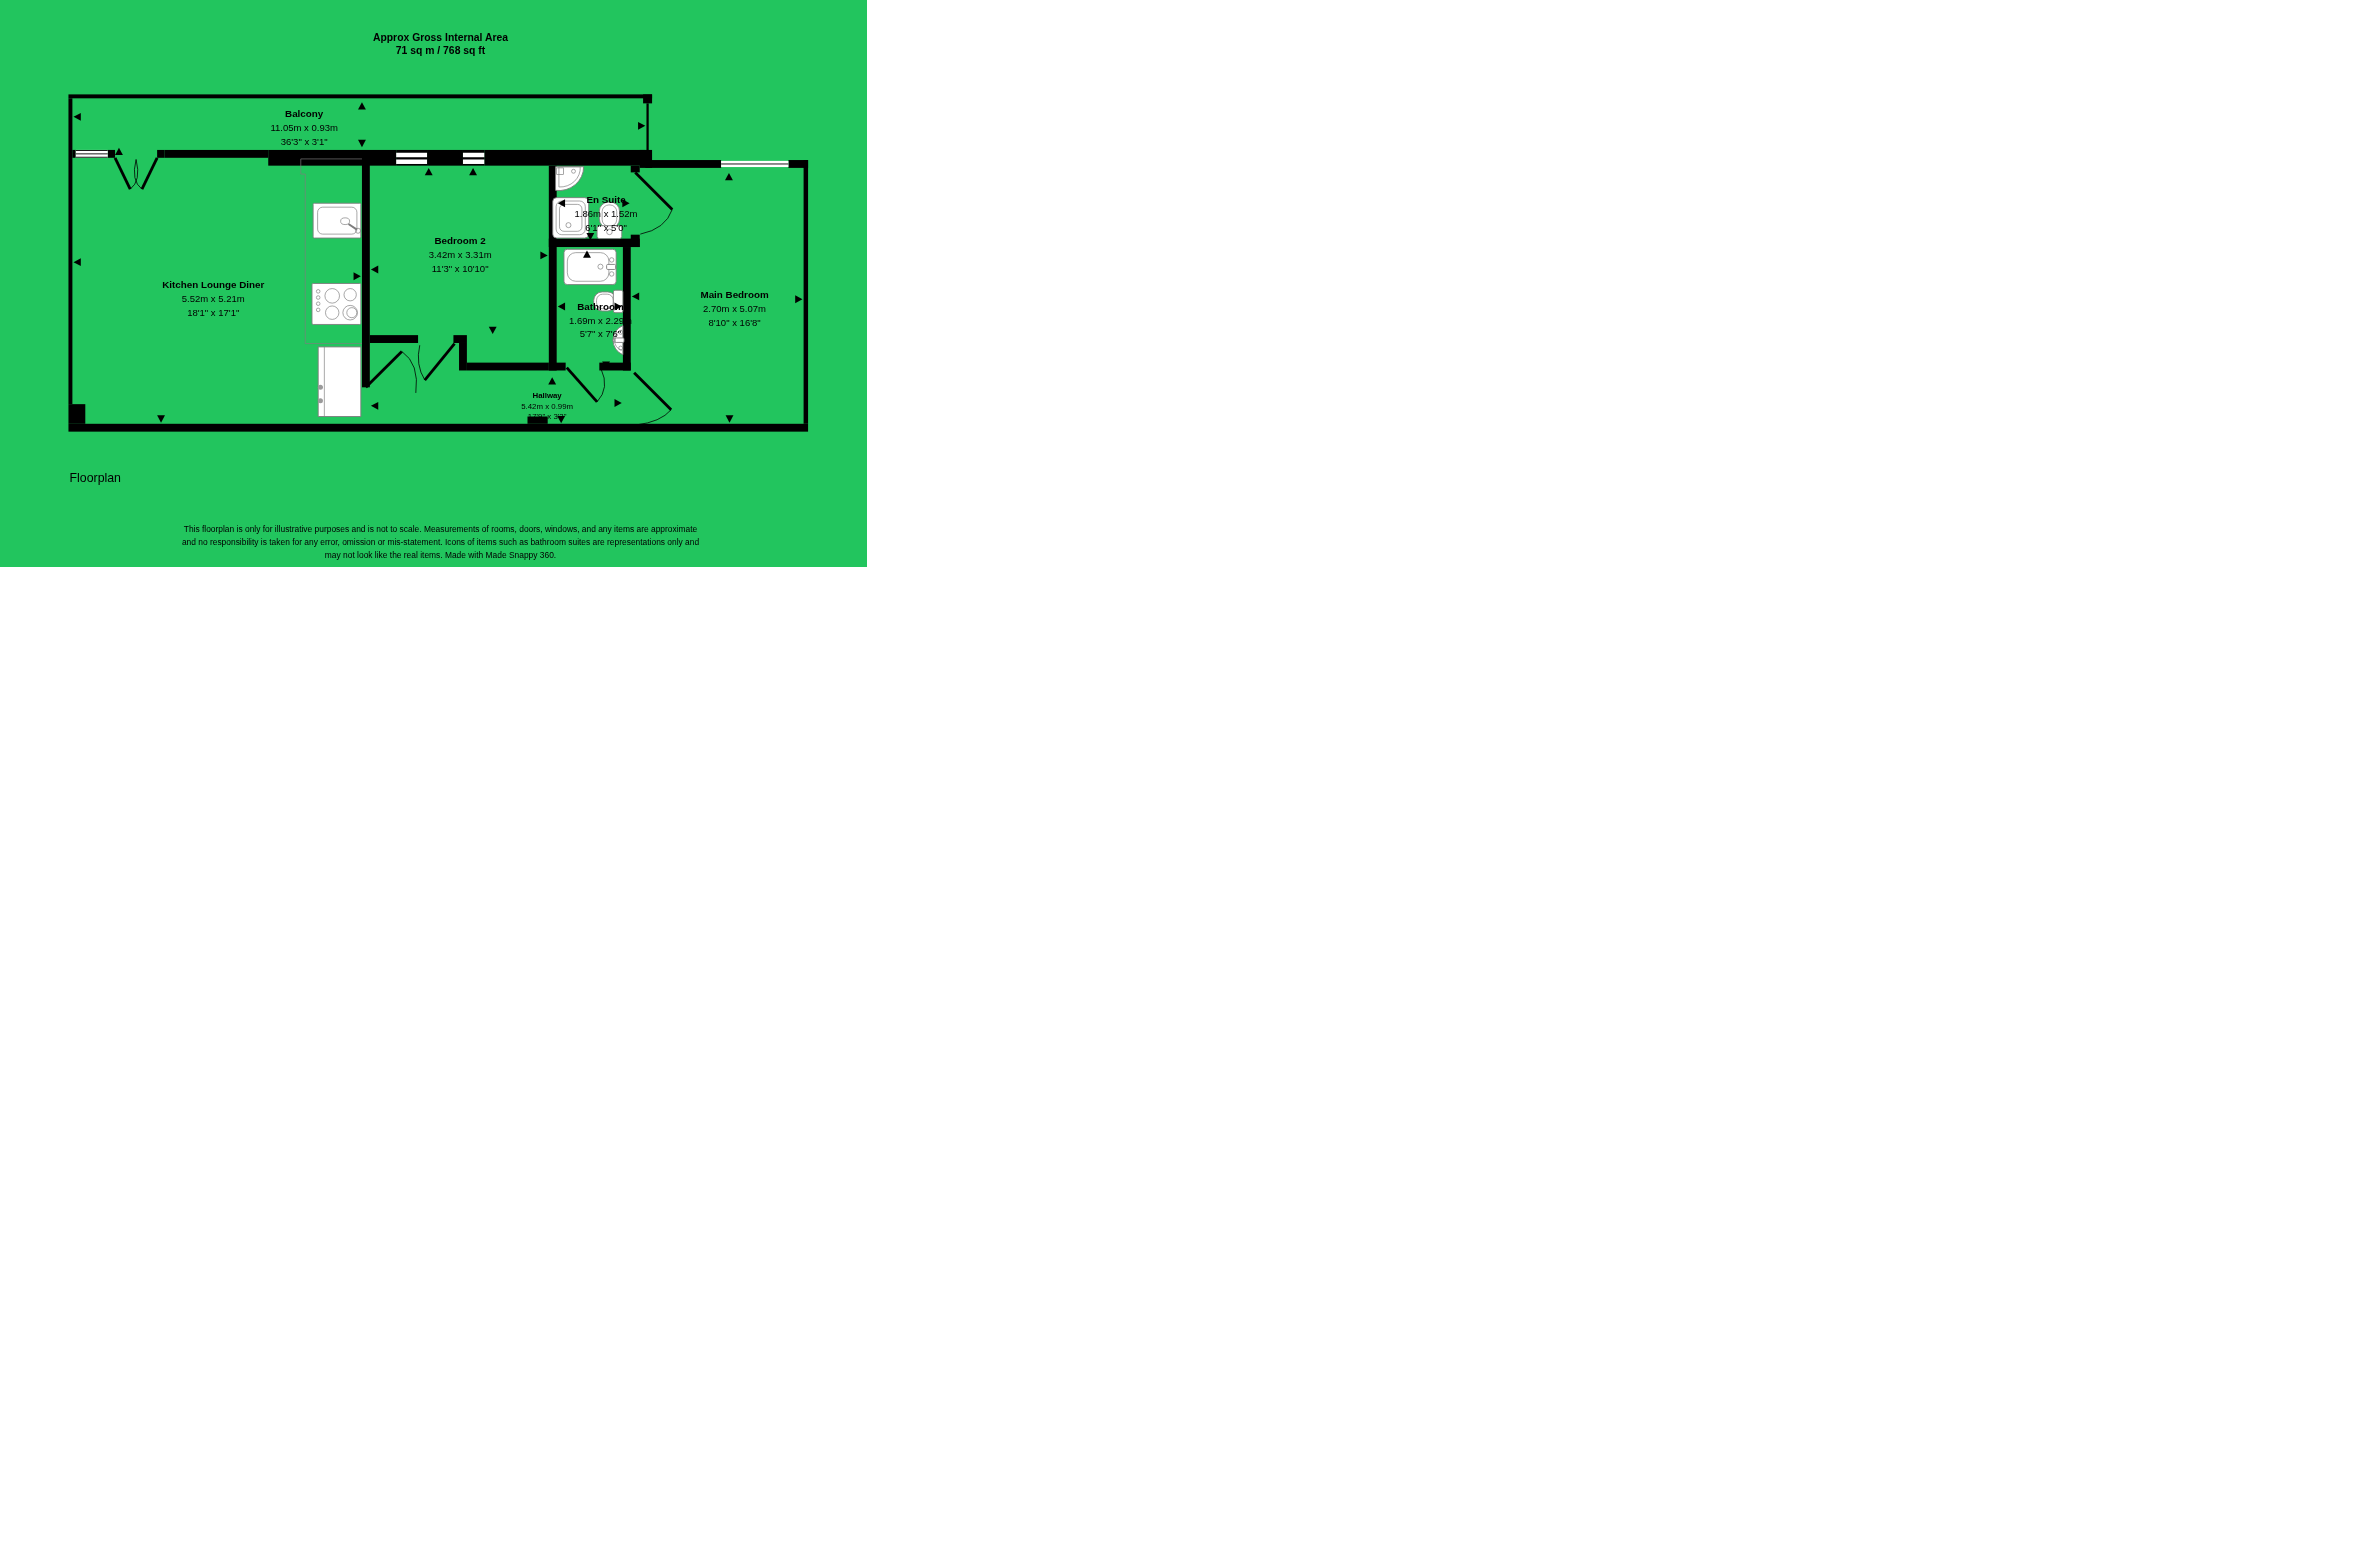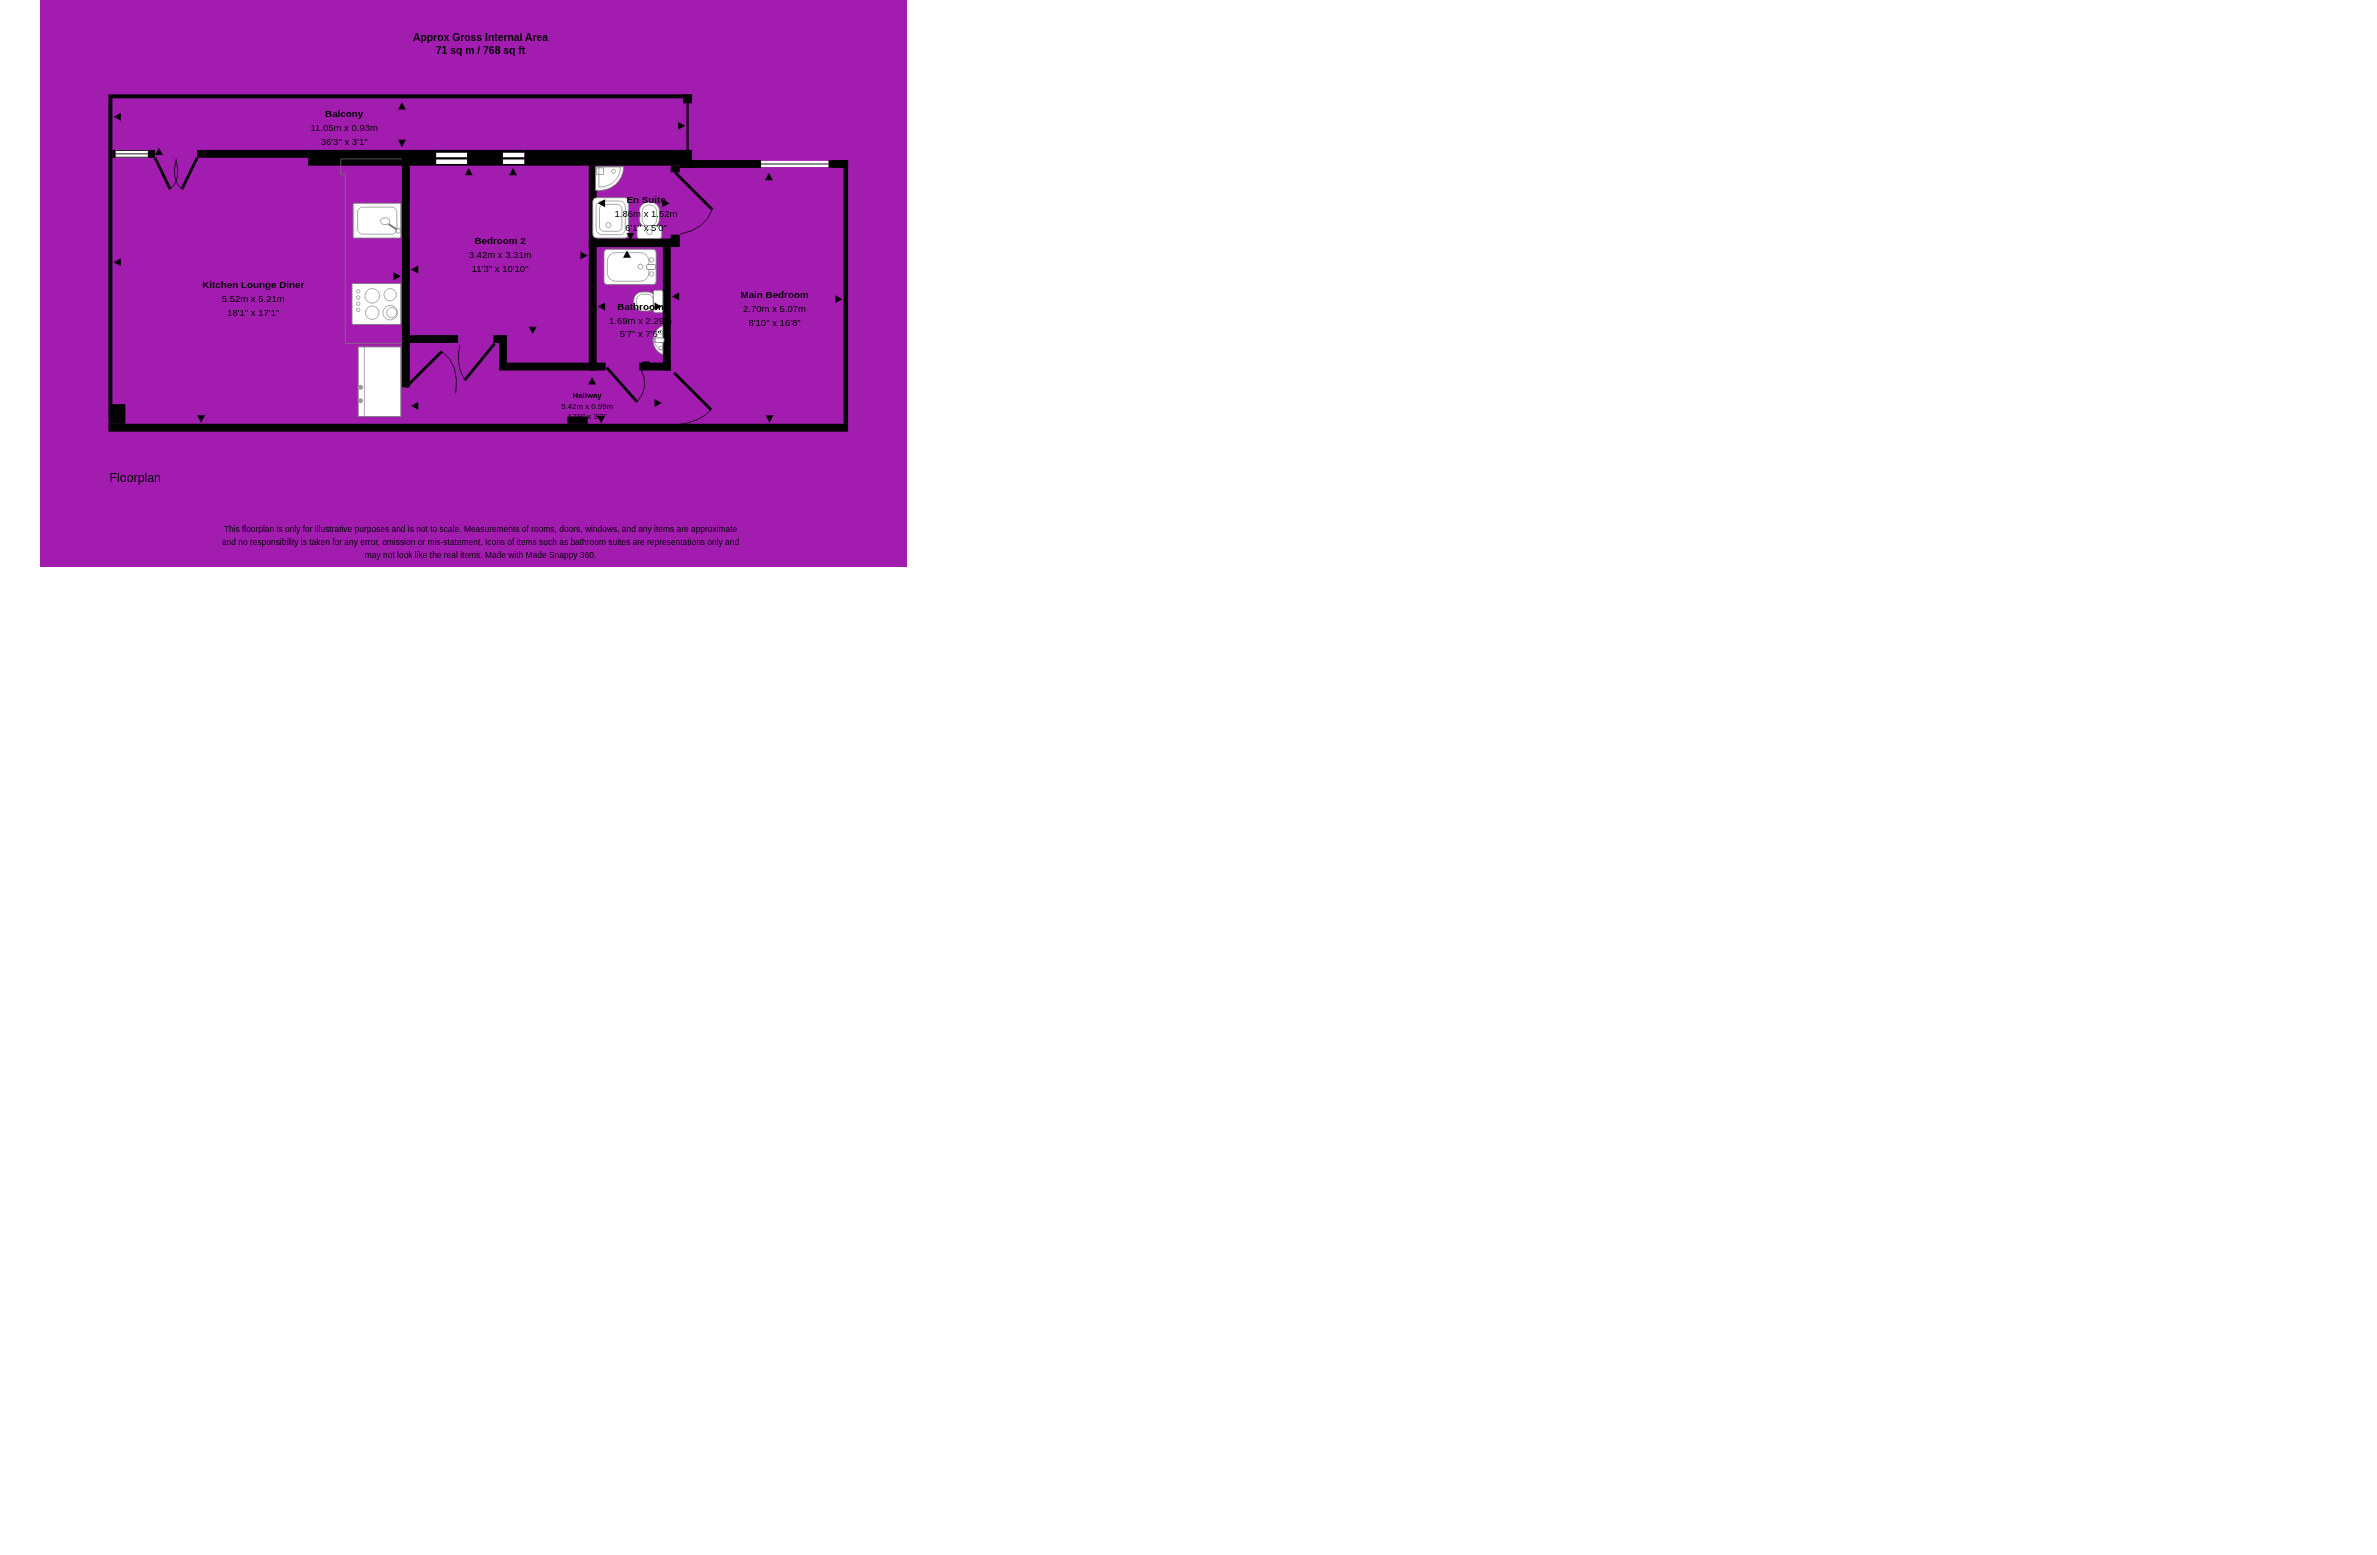--- a/index.html
+++ b/index.html
@@ -1,17 +1,17 @@
 <!DOCTYPE html>
 <html style="font-size:9px"><head>
 <meta charset="utf-8">
 <style>
   html,body{margin:0;padding:0;background:#ffffff;}
   body{font-family:"Liberation Sans",sans-serif;}
-  .stage{position:relative;width:867px;height:567px;background:#a21caf;overflow:hidden;margin-left:40px;}
+  .stage{position:relative;width:867px;height:567px;background:#22c55e;overflow:hidden;}
   svg{position:absolute;left:0;top:0;}
   text{fill:#000;}
   .room-title{font-weight:700;font-size:17.5px;}
   .room-dim{font-size:17px;}
   .room-title.small{font-size:14px;}
   .room-dim.small{font-size:14px;}
   .hdr{font-weight:700;font-size:18.5px;}
   .caption{font-size:22px;}
   .disc{font-size:15px;}
   .wall{fill:#000;}

